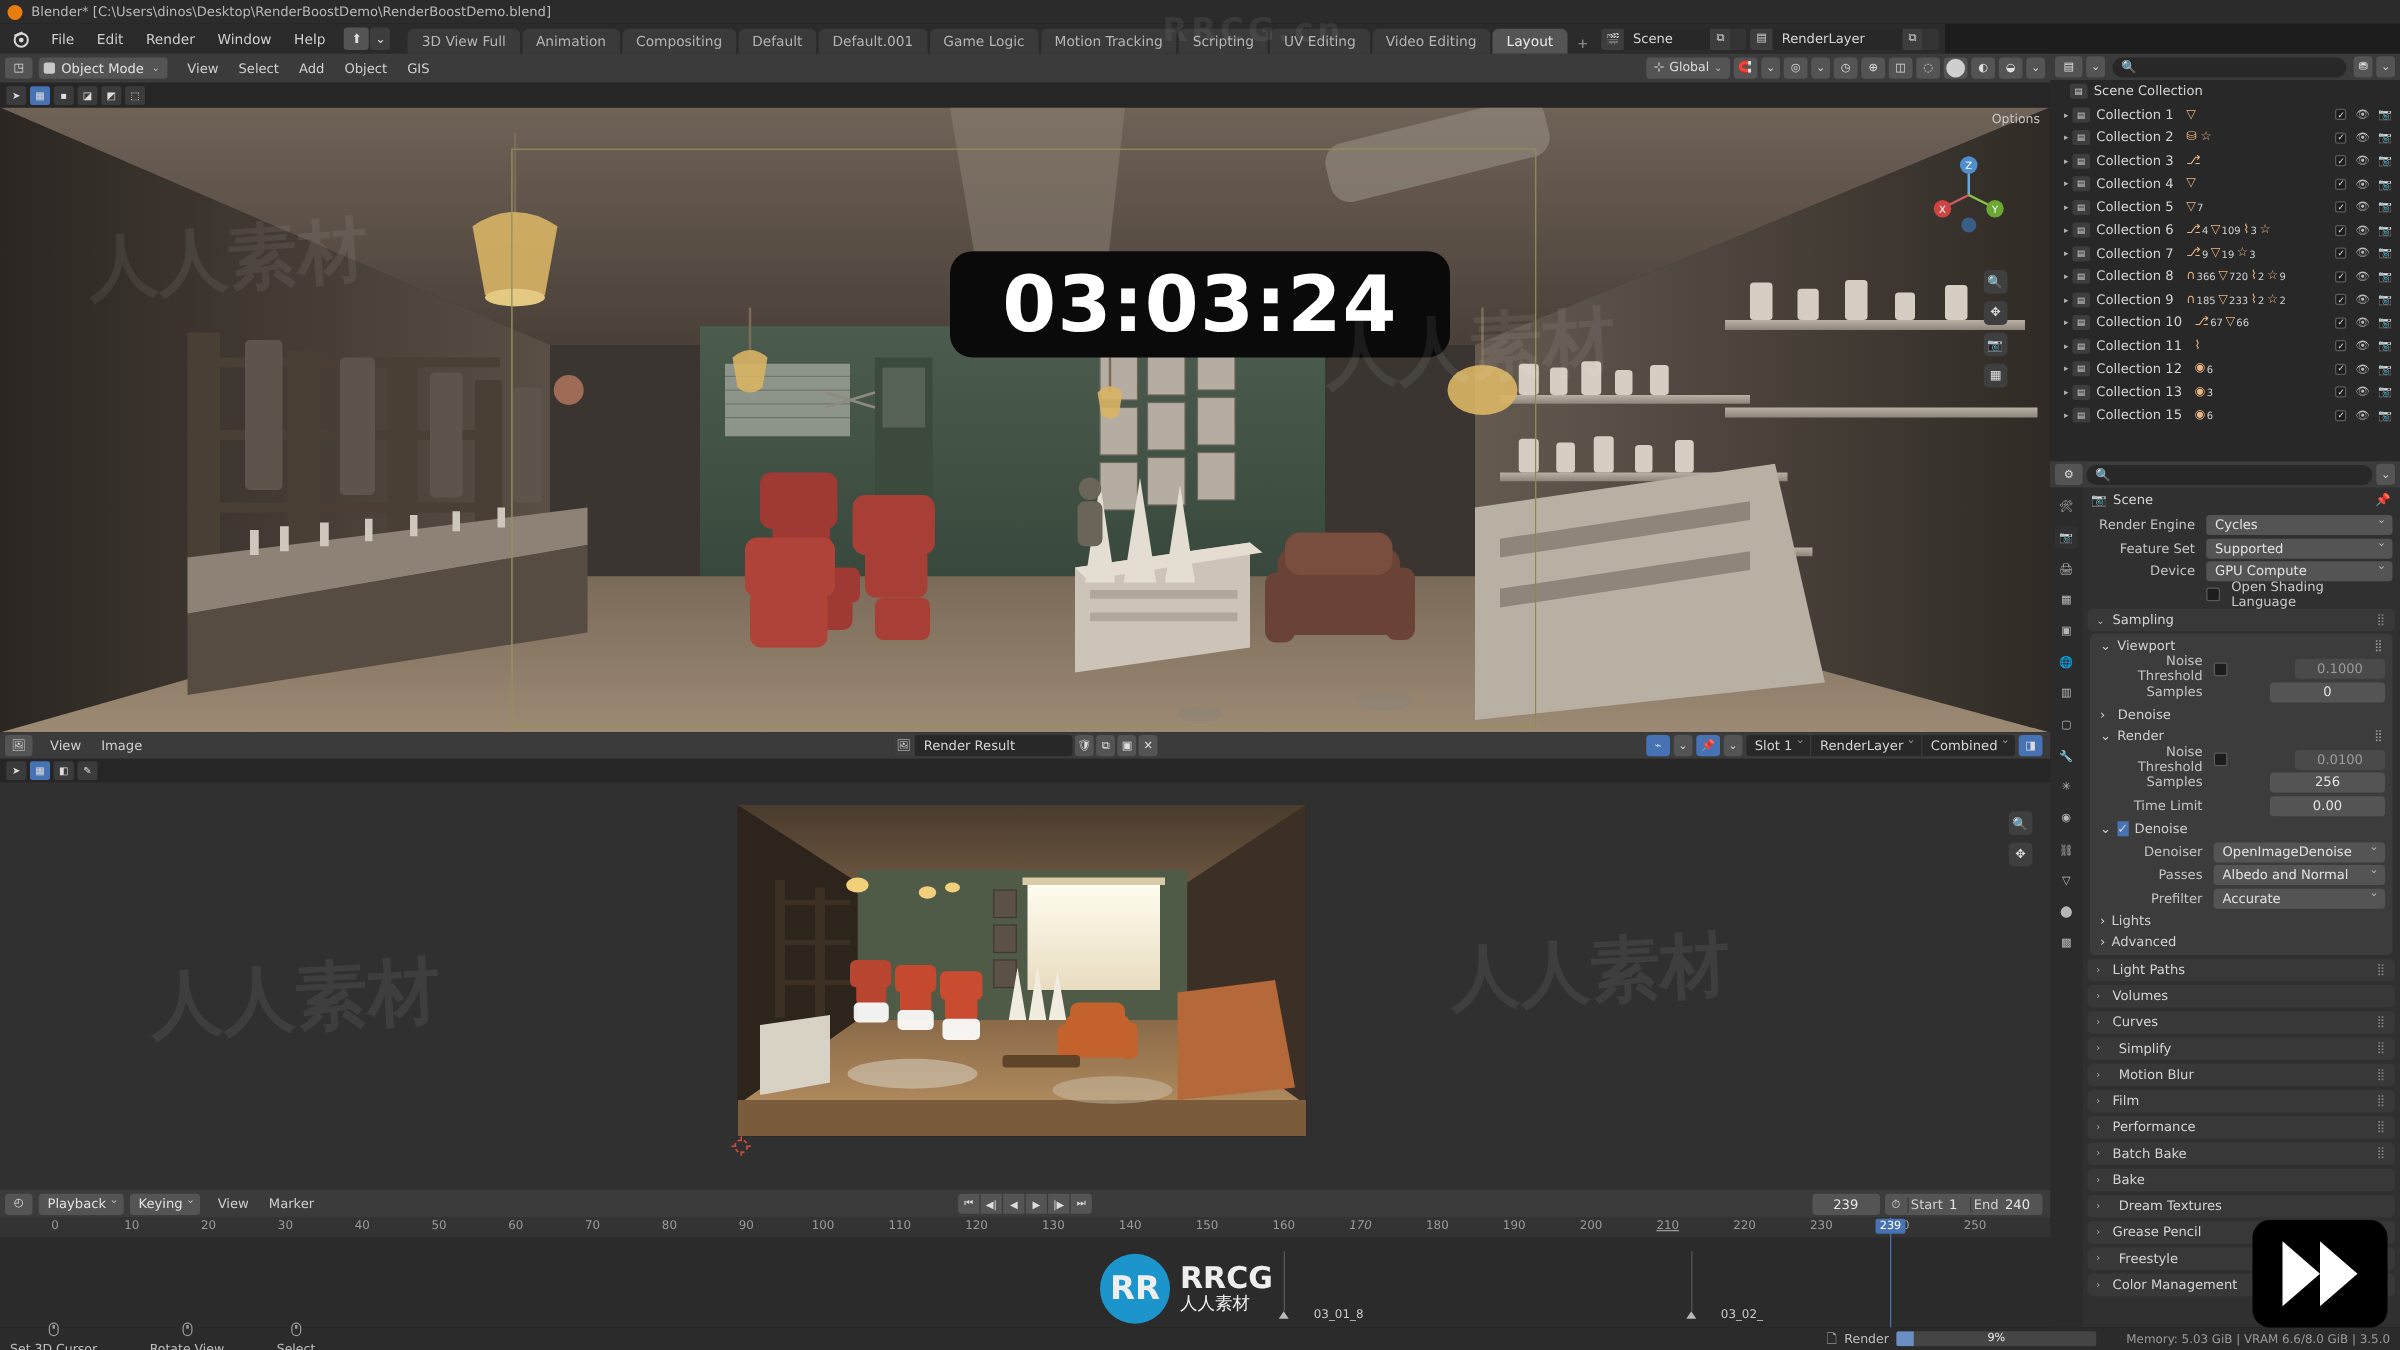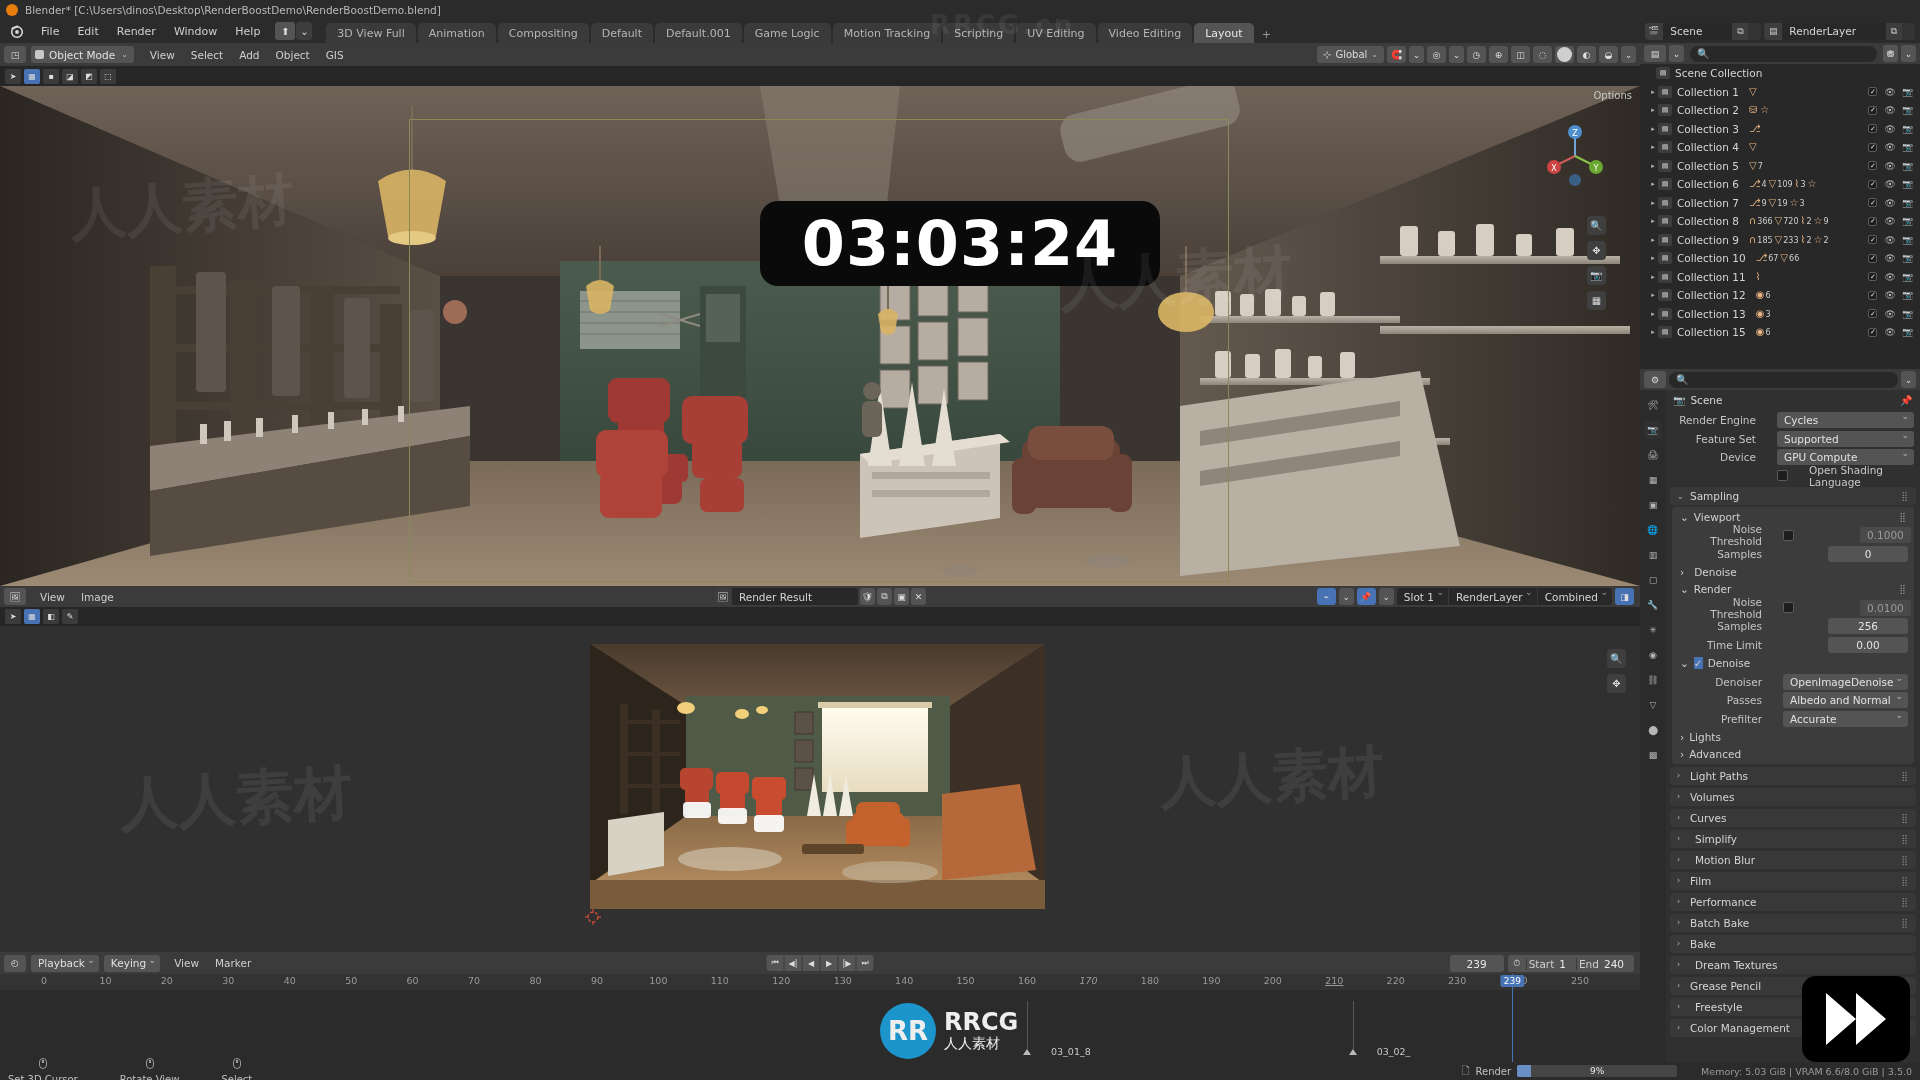--- a/index.html
+++ b/index.html
@@ -8,21 +8,21 @@
   .app { position:relative; width:1920px; height:1080px; }
 
   
   .titlebar { position:absolute; left:0; top:0; width:1920px; height:19px;
     background:#2b2b2b; display:flex; align-items:center; padding-left:6px; }
   .titlebar .tb-icon { width:12px; height:12px; border-radius:50%;
     background:#e87d0d; margin-right:7px; flex:none; }
   .titlebar .tb-text { font-size:10.5px; color:#b9b9b9; white-space:nowrap; }
 
   
-  .topbar { position:absolute; left:0; top:19px; width:1920px; height:24px;
+  .topbar { position:absolute; left:0; top:19px; width:1556px; height:24px;
     background:#2b2b2b; display:flex; align-items:center; }
   .blender-logo { width:18px; height:18px; margin:0 6px 0 8px; position:relative; flex:none;}
   .blender-logo svg { display:block; }
   .menu { display:flex; align-items:center; gap:0px; }
   .menu .mi { padding:3px 9px; font-size:11px; color:#cfcfcf; white-space:nowrap; }
   .topbtn { width:20px; height:18px; background:#545454; border-radius:3px;
     margin-left:6px; display:flex; align-items:center; justify-content:center;
     font-size:10px; color:#ddd; flex:none;}
   .topbtn.dd { width:16px; background:#3d3d3d; margin-left:1px; }
   .wstabs { display:flex; align-items:flex-end; margin-left:14px; height:24px; }
@@ -195,21 +195,21 @@
      align-items:center; gap:7px;}
   .pr-tabs .tb { width:18px; height:18px; border-radius:3px; display:flex;
      align-items:center; justify-content:center; font-size:9px; color:#b6b6b6;}
   .pr-tabs .tb.active { background:#303030; color:#e3a36a;}
   .pr-body { position:absolute; left:26px; top:21px; width:254px; height:672px;
      overflow:hidden; padding:0 0 0 0;}
   .pr-crumb { display:flex; align-items:center; height:20px; padding:0 7px; gap:5px;}
   .pr-crumb .ic { color:#e3a36a; font-size:10px;}
   .pr-crumb .tx { font-size:10.5px; color:#d6d6d6;}
   .pr-crumb .pin { margin-left:auto; font-size:10px; color:#8f8f8f;}
-  .prow { display:flex; align-items:center; height:17px; margin:1.5px 6px; gap:21px;}
+  .prow { display:flex; align-items:center; height:17px; margin:1.5px 6px; gap:9px;}
   .prow .lbl { width:84px; text-align:right; font-size:10.5px; color:#c4c4c4; flex:none;}
   .prow .val { flex:1; background:#545454; border-radius:3px; height:16px;
      display:flex; align-items:center; padding:0 7px; font-size:10.5px; color:#e2e2e2;
      position:relative;}
   .prow .val.dd:after{content:"⌄"; position:absolute; right:5px; top:-1px;
      font-size:9px; color:#b9b9b9;}
   .prow .val.num { justify-content:center; background:#545454;margin-left:45px;}
   .prow .val.dim { color:#9b9b9b; background:#4a4a4a;}
   .prow .cb { width:11px; height:11px; background:#1d1d1d; border:1px solid #5a5a5a;
      border-radius:2px; flex:none; display:flex;align-items:center;justify-content:center;

